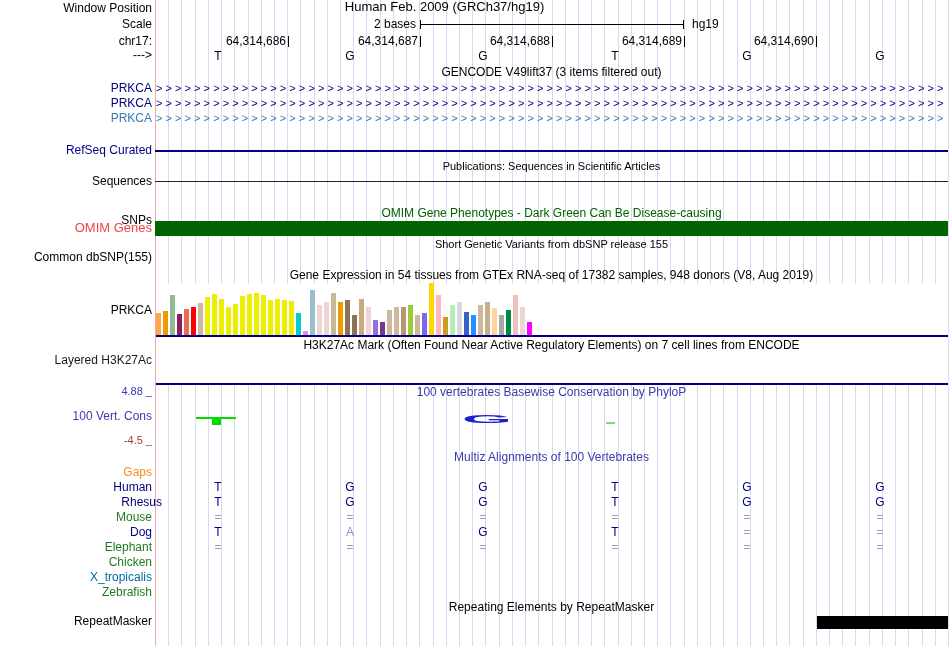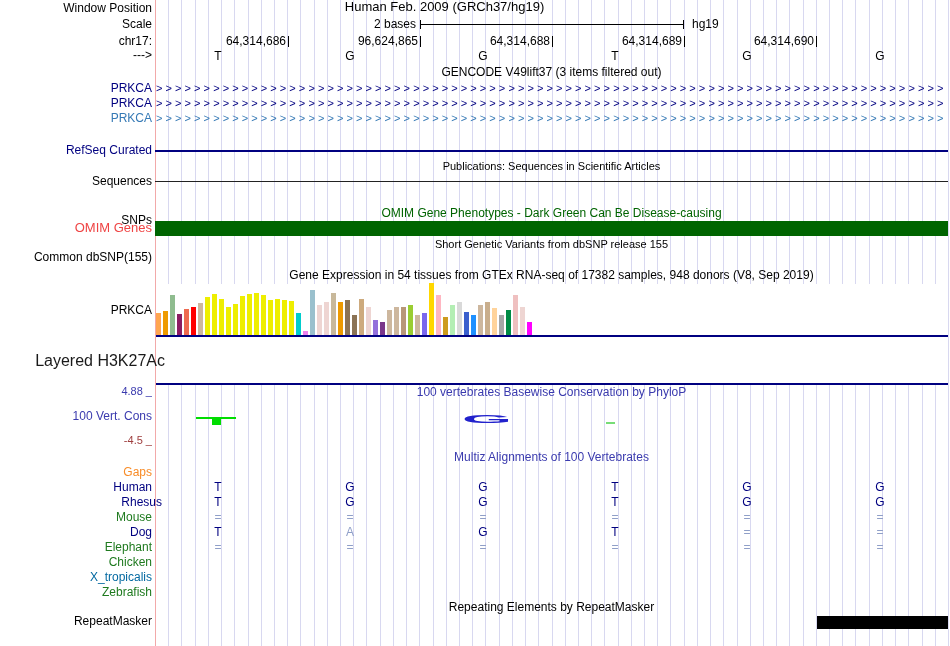--- a/index.html
+++ b/index.html
@@ -102,53 +102,54 @@
       <div class="lab" style="top: 49px; color: rgb(0, 0, 0); font-size: 12px;">---&gt;</div>
       <div class="lab" style="top: 82px; color: rgb(0, 0, 128); font-size: 12px;">PRKCA</div>
       <div class="lab" style="top: 97px; color: rgb(0, 0, 128); font-size: 12px;">PRKCA</div>
       <div class="lab" style="top: 112px; color: rgb(53, 121, 181); font-size: 12px;">PRKCA</div>
       <div class="lab" style="top: 144px; color: rgb(0, 0, 128); font-size: 12px;">RefSeq Curated</div>
       <div class="lab" style="top: 175px; color: rgb(0, 0, 0); font-size: 12px;">Sequences</div>
       <div class="lab" style="top: 190px; color: rgb(0, 0, 0); font-size: 12px; margin-top: 24px;">SNPs</div>
       <div class="lab" style="top: 221px; color: #ef4444; font-size: 13px;">OMIM Genes</div>
       <div class="lab" style="top: 251px; color: rgb(0, 0, 0); font-size: 12px;">Common dbSNP(155)</div>
       <div class="lab" style="top: 304px; color: rgb(0, 0, 0); font-size: 12px;">PRKCA</div>
-      <div class="lab" style="top: 354px; color: rgb(26, 26, 26); font-size: 16px; padding-left: 13px;">Layered H3K27Ac</div>
+      <div class="lab" style="top: 354px; color: rgb(26, 26, 26); font-size: 12px;">Layered H3K27Ac</div>
       <div class="lab" style="top: 385px; color: rgb(58, 58, 174); font-size: 11px;">4.88 _</div>
       <div class="lab" style="top: 410px; color: rgb(58, 58, 174); font-size: 12px;">100 Vert. Cons</div>
       <div class="lab" style="top: 434px; color: rgb(158, 61, 61); font-size: 11px;">-4.5 _</div>
       <div class="lab" style="top: 615px; color: rgb(0, 0, 0); font-size: 12px;">RepeatMasker</div>
       <div class="lab" style="top: 466px; color: rgb(248, 140, 40); font-size: 12px;">Gaps</div>
       <div class="lab" style="top: 481px; color: rgb(0, 0, 128); font-size: 12px;">Human</div>
       <div class="lab" style="top: 496px; color: rgb(0, 0, 128); font-size: 12px; padding-left: 10px;">Rhesus</div>
       <div class="lab" style="top: 511px; color: rgb(31, 122, 31); font-size: 12px;">Mouse</div>
       <div class="lab" style="top: 526px; color: rgb(0, 0, 128); font-size: 12px;">Dog</div>
       <div class="lab" style="top: 541px; color: rgb(31, 122, 31); font-size: 12px;">Elephant</div>
       <div class="lab" style="top: 556px; color: rgb(31, 122, 31); font-size: 12px; text-align: right;">Chicken</div>
       <div class="lab" style="top: 571px; color: #0369a1; font-size: 12px;">X_tropicalis</div>
       <div class="lab" style="top: 586px; color: rgb(31, 122, 31); font-size: 12px;">Zebrafish</div>
       <div class="title" style="top: 66px; color: rgb(0, 0, 0); font-size: 12px;">GENCODE V49lift37 (3 items filtered out)</div>
       <div class="title" style="top: 160px; color: rgb(0, 0, 0); font-size: 11px;">Publications: Sequences in Scientific Articles</div>
       <div class="title" style="top: 207px; color: rgb(0, 100, 0); font-size: 12px;">OMIM Gene Phenotypes - Dark Green Can Be Disease-causing</div>
       <div class="title" style="top: 238px; color: rgb(0, 0, 0); font-size: 11px;">Short Genetic Variants from dbSNP release 155</div>
-      <div class="title" style="top: 269px; color: rgb(0, 0, 0); font-size: 12px;">Gene Expression in 54 tissues from GTEx RNA-seq of 17382 samples, 948 donors (V8, Sep 2019)</div>
+      <div class="title" style="top: 269px; color: rgb(0, 0, 0); font-size: 12px;">Gene Expression in 54 tissues from GTEx RNA-seq of 17382 samples, 948 donors (V8, Aug 2019)</div>
+      <div class="title" style="top: 339px; color: rgb(0, 0, 0); font-size: 12px;">H3K27Ac Mark (Often Found Near Active Regulatory Elements) on 7 cell lines from ENCODE</div>
       <div class="title" style="top: 386px; color: rgb(58, 58, 174); font-size: 12px;">100 vertebrates Basewise Conservation by PhyloP</div>
       <div class="title" style="top: 451px; color: rgb(58, 58, 174); font-size: 12px;">Multiz Alignments of 100 Vertebrates</div>
       <div class="title" style="top: 601px; color: rgb(0, 0, 0); font-size: 12px;">Repeating Elements by RepeatMasker</div>
       <div style="top: 2px; left: 155px; width: 793px; display: flex; justify-content: center; gap: 14px; transform: translateX(48px); font-size: 13px; line-height: 13px;">
         <div style="white-space: nowrap;">Human Feb. 2009 (GRCh37/hg19)</div>
       </div>
       <div style="position: absolute; left: 256px; top: 18px; width: 160px; text-align: right; font-size: 12px; line-height: 13px;">2 bases</div>
       <div class="hline" style="left: 420px; top: 24px; width: 264px; height: 1px; background: rgb(0, 0, 0);"></div>
       <div class="tick" style="left: 420px; top: 20px; height: 9px;"></div>
       <div class="tick" style="left: 683px; top: 20px; height: 9px;"></div>
       <div style="position: absolute; left: 692px; top: 18px; font-size: 12px; line-height: 13px;">hg19</div>
       <div class="coordnum" style="left: 196px; top: 35px; width: 90px;">64,314,686</div>
       <div class="tick" style="left: 288px; top: 36px; height: 11px;"></div>
-      <div class="coordnum" style="left: 328px; top: 35px; width: 90px;">96,624,865</div>
+      <div class="coordnum" style="left: 328px; top: 35px; width: 90px;">64,314,687</div>
       <div class="tick" style="left: 420px; top: 36px; height: 11px;"></div>
       <div class="coordnum" style="left: 460px; top: 35px; width: 90px;">64,314,688</div>
       <div class="tick" style="left: 552px; top: 36px; height: 11px;"></div>
       <div class="coordnum" style="left: 592px; top: 35px; width: 90px;">64,314,689</div>
       <div class="tick" style="left: 684px; top: 36px; height: 11px;"></div>
       <div class="coordnum" style="left: 724px; top: 35px; width: 90px;">64,314,690</div>
       <div class="tick" style="left: 816px; top: 36px; height: 11px;"></div>
       <div class="basecell" style="left: 207px; top: 50px; font-size: 12px; color: rgb(0, 0, 0);">T</div>
       <div class="basecell" style="left: 339px; top: 50px; font-size: 12px; color: rgb(0, 0, 0);">G</div>
       <div class="basecell" style="left: 472px; top: 50px; font-size: 12px; color: rgb(0, 0, 0);">G</div>

